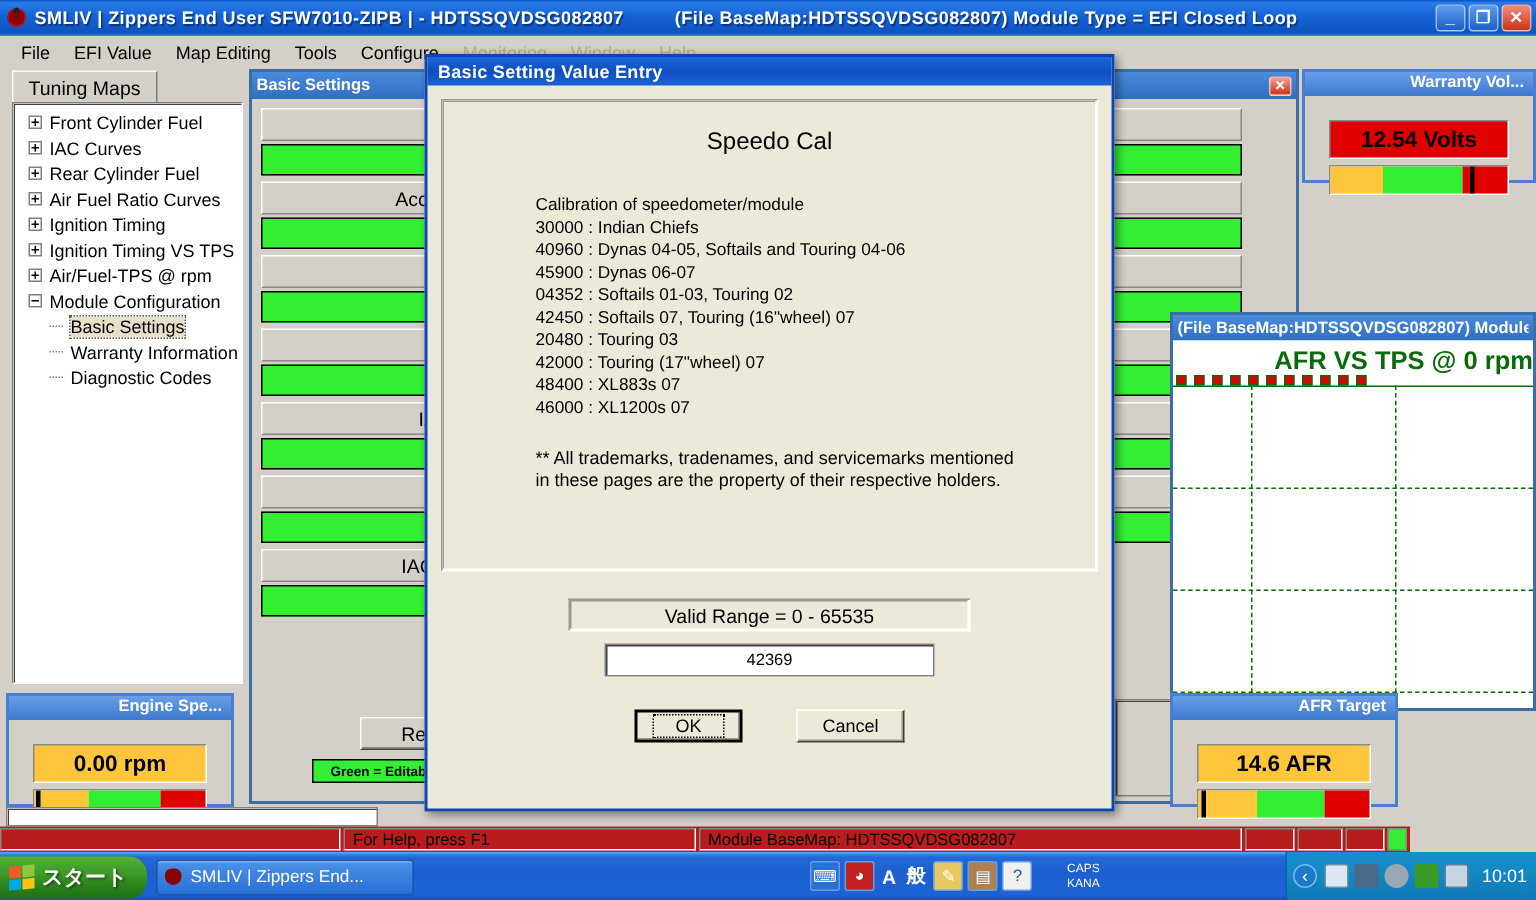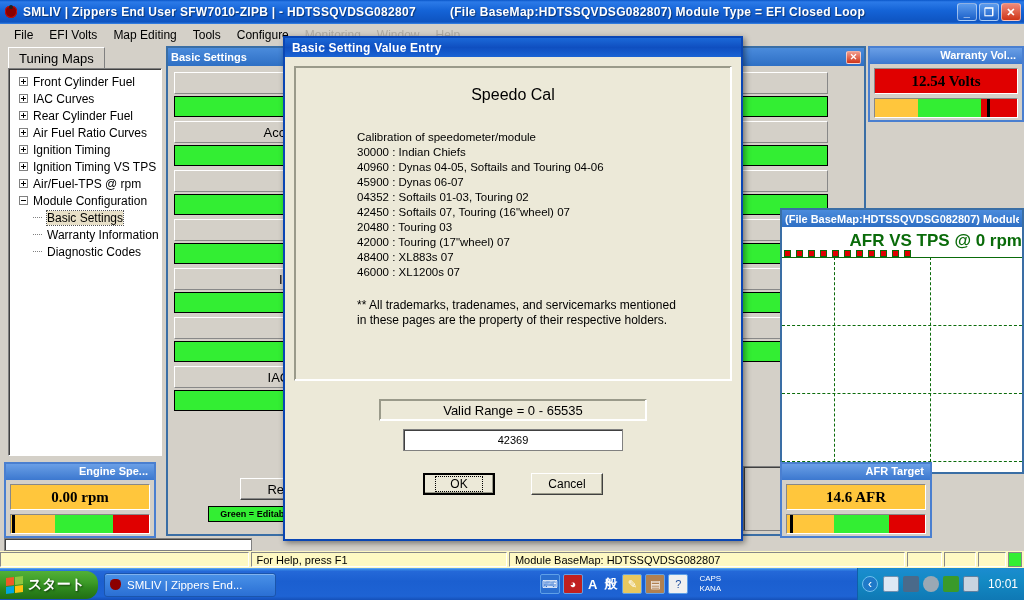--- a/index.html
+++ b/index.html
@@ -158,21 +158,21 @@
 
   
   .gauge {
     position:absolute; border:2px solid #4a7fd0; background:#d4d0c8;
   }
   .gauge .gtitle {
     height:16px; background:linear-gradient(to bottom,#6a9fe6,#3c78cf);
     color:#fff; font-size:11px; font-weight:bold; text-align:right;
     padding:1px 6px 0 0; white-space:nowrap; overflow:hidden;
   }
-  .gauge .ginner { padding:4px;font-family:Liberation Serif, serif; }
+  .gauge .ginner { padding:16px; }
   .gauge .gread {
     height:26px; border:1px solid #888; border-right-color:#fff;border-bottom-color:#fff;
     display:flex; align-items:center; justify-content:center;
     font-size:15px; font-weight:bold; color:#000; margin-bottom:4px;
   }
   .gauge .gbar {
     height:20px; border:1px solid #888; border-right-color:#fff;border-bottom-color:#fff;
     display:flex; position:relative; background:#fff;
   }
   .gbar .seg { height:100%; }
@@ -217,22 +217,22 @@
     width:72px; height:22px; background:#ece9d8;
     border:1px solid #fff; border-right-color:#404040; border-bottom-color:#404040;
     box-shadow: inset -1px -1px 0 #9a9a8a;
     font-size:12px; display:flex; align-items:center; justify-content:center; color:#000;
   }
   .dlg-btn.default { border:2px solid #000; }
   .dlg-btn.default span { outline:1px dotted #000; padding:0 14px; }
 
   
   #statusbar {
-    position:absolute; left:0; top:551px; width:1024px; height:17px;
-    background:#fef9c3; display:flex; align-items:center; font-size:11px; color:#000;
+    position:absolute; left:0; top:551px; width:940px; height:17px;
+    background:#b91c1c; display:flex; align-items:center; font-size:11px; color:#000;
   }
   .sb-pane { height:15px; border:1px solid #888; border-right-color:#fff;border-bottom-color:#fff;
              display:flex;align-items:center; padding-left:5px; margin-right:2px; }
 
   
   .blank-strip {
     position:absolute; background:#fff; border:1px solid #808080;
     box-shadow: inset 1px 1px 0 #404040;
   }
 
@@ -267,21 +267,21 @@
   .task-button .ico { width:14px;height:14px;margin-right:4px; position:relative;}
   .task-button .ico .bug{position:absolute;left:1px;top:1px;width:11px;height:11px;background:#8b0000;border-radius:40% 40% 50% 50%;}
   #ime-bar {
     position:absolute; left:540px; top:572px; height:24px; display:flex; align-items:center; gap:3px;
   }
   .ime-btn {
     width:20px;height:20px; background:#2b6fd0; border:1px solid #5fa0e8; border-radius:2px;
     display:flex;align-items:center;justify-content:center; font-size:11px; color:#fff;
   }
   .ime-text { color:#fff; font-size:13px; font-weight:bold; padding:0 2px; }
-  .ime-status { color:#fff; font-size:8px; line-height:10px; margin-left:8px; }
+  .ime-status { color:#fff; font-size:8px; line-height:10px; margin-left:20px; }
   #tray {
     position:absolute; right:0; top:568px; height:32px; display:flex; align-items:center;
     background: linear-gradient(to bottom,#1b8cd0 0%,#138ac4 40%,#0f78b4 100%);
     padding:0 6px 0 4px; border-left:1px solid #0f5fa8;
   }
   .tray-chev { color:#fff; font-size:12px; width:16px; height:16px; border-radius:50%;
                background:#1f79c8; display:flex;align-items:center;justify-content:center;
                border:1px solid #6fc0ee; margin-right:5px;}
   .tray-ico { width:16px;height:16px;margin-right:4px; border-radius:2px; }
   #clock { color:#fff; font-size:12px; margin-left:5px; }
@@ -300,21 +300,21 @@
       <span class="tb-title"><span>SMLIV | Zippers End User SFW7010-ZIPB |  -  HDTSSQVDSG082807</span><span class="t2">(File BaseMap:HDTSSQVDSG082807) Module Type = EFI Closed Loop</span></span>
       <span class="tb-buttons">
         <span class="tb-btn min">_</span>
         <span class="tb-btn max">❐</span>
         <span class="tb-btn close">✕</span>
       </span>
     </div>
 
     <div class="menubar">
       <span class="menu-item">File</span>
-      <span class="menu-item">EFI Volts</span>
+      <span class="menu-item">EFI Value</span>
       <span class="menu-item">Map Editing</span>
       <span class="menu-item">Tools</span>
       <span class="menu-item">Configure</span>
       <span class="menu-item" style="color:#b0aca4">Monitoring</span>
       <span class="menu-item" style="color:#b0aca4">Window</span>
       <span class="menu-item" style="color:#b0aca4">Help</span>
     </div>
 
     <div id="basic-settings">
       <div class="child-title">

